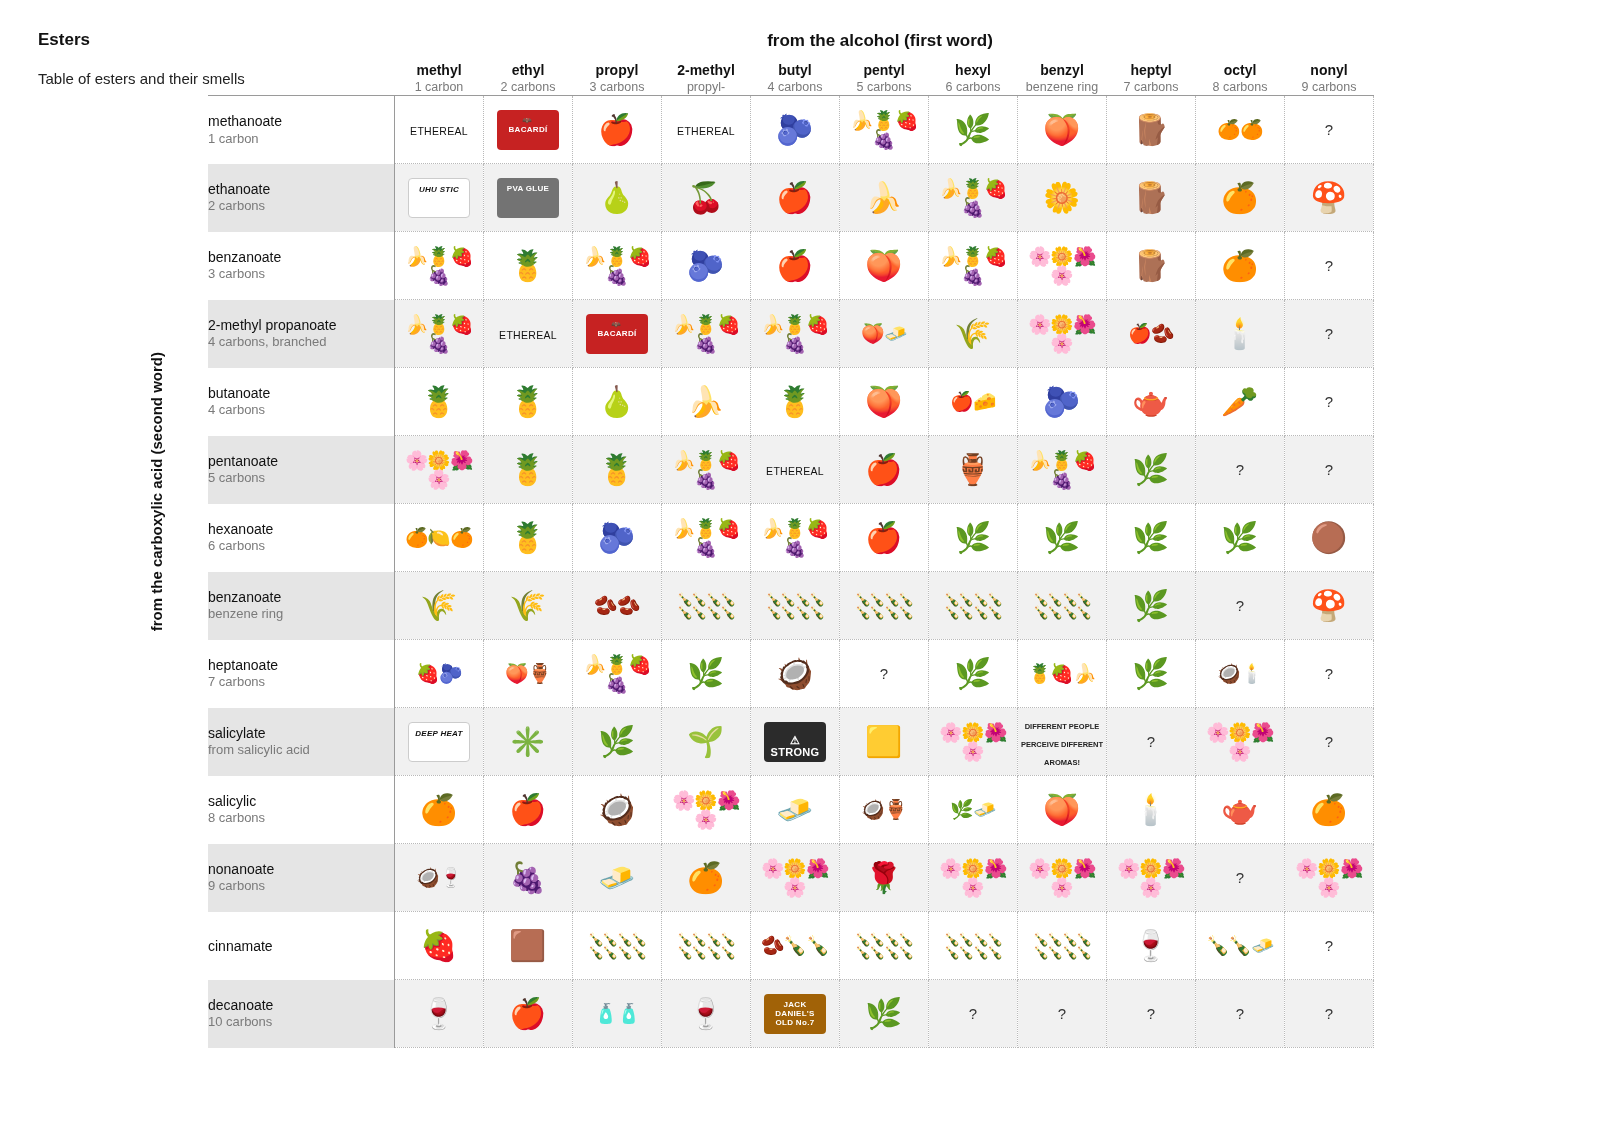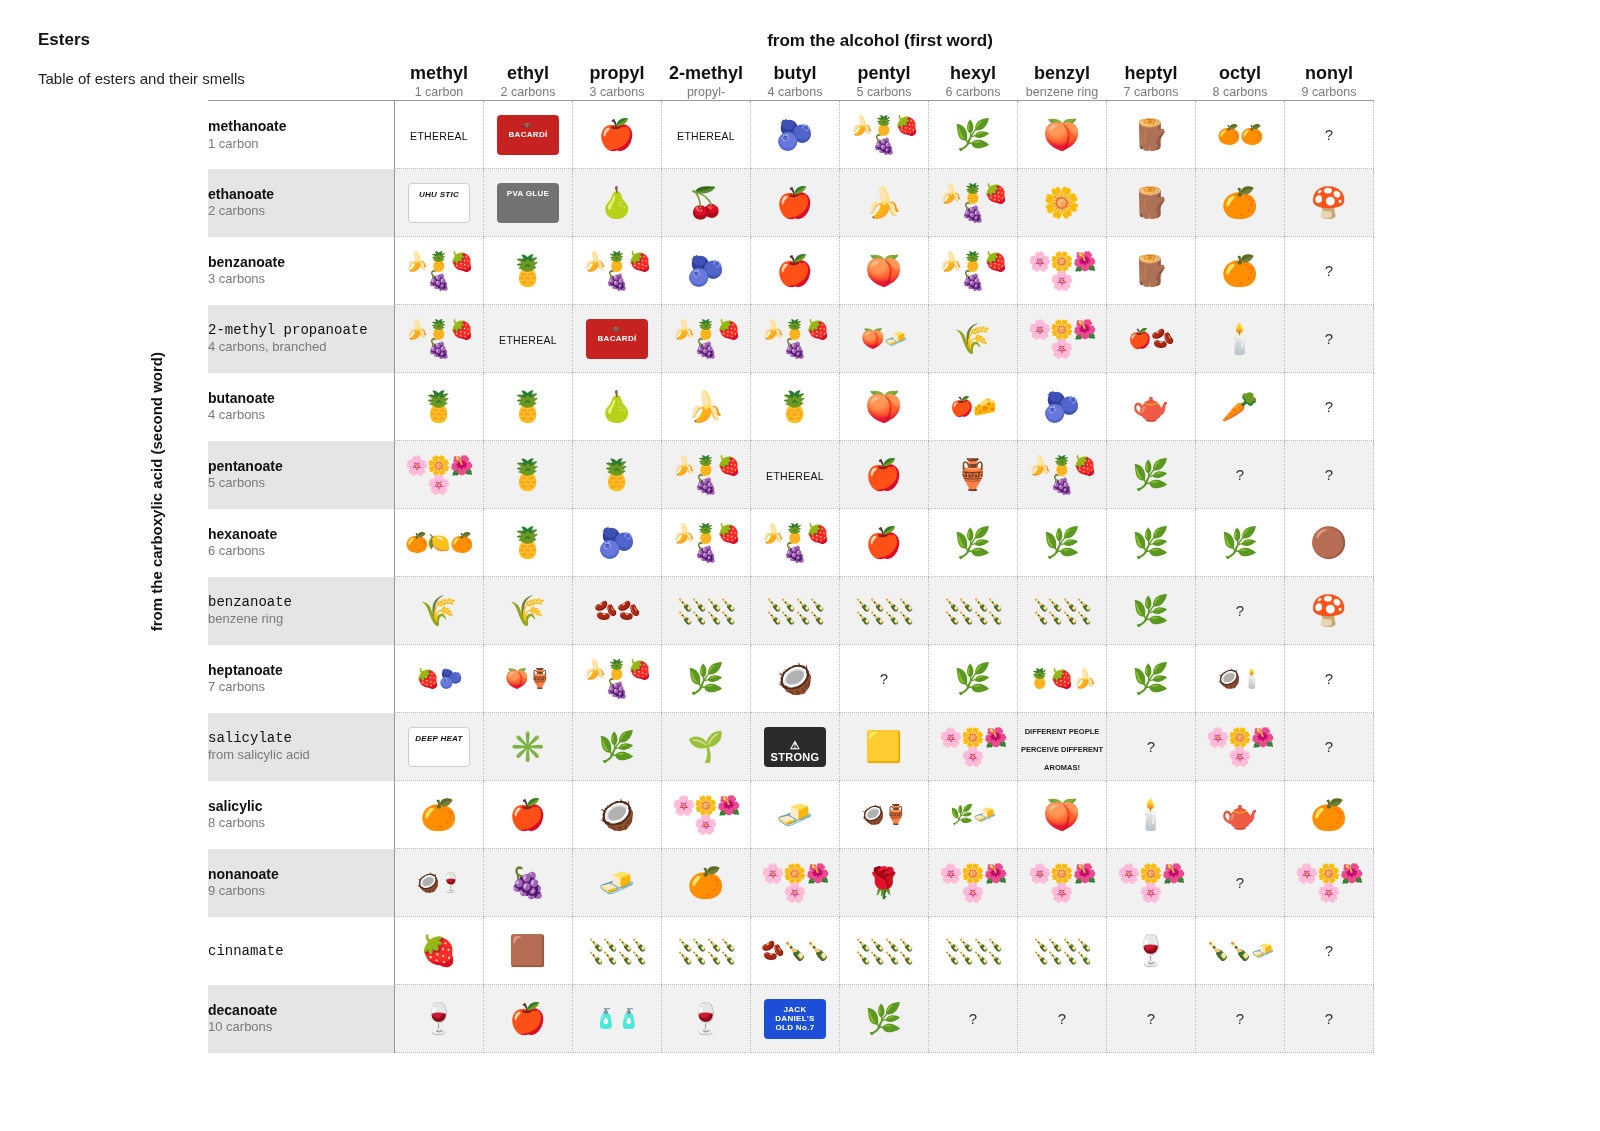--- a/index.html
+++ b/index.html
@@ -12,42 +12,42 @@
 
   .col-header-title{position:absolute;left:390px;top:31px;width:980px;text-align:center;font-size:17px;font-weight:bold;color:#111;}
 
   .row-header-title{position:absolute;left:148px;top:352px;width:28px;font-size:15px;font-weight:bold;color:#111;
      writing-mode:vertical-rl;transform:rotate(180deg);white-space:nowrap;}
 
   table.grid{position:absolute;left:208px;top:62px;border-collapse:collapse;table-layout:fixed;}
   table.grid td,table.grid th{padding:0;margin:0;}
 
   th.colhead{width:88px;vertical-align:bottom;text-align:center;padding-bottom:7px;}
-  th.colhead .w1{font-size:18px;font-weight:bold;color:#111;line-height:1.25;}
+  th.colhead .w1{font-size:14px;font-weight:bold;color:#111;line-height:1.25;}
   th.colhead .w2{font-size:12.5px;font-weight:normal;color:#7a7a7a;line-height:1.25;}
   th.corner{width:186px;}
 
   td.rowhead{width:186px;text-align:left;padding:0 10px 0 10px;vertical-align:middle;}
-  td.rowhead .r1{font-size:14px;font-weight:bold;color:#111;line-height:1.3;}
-  td.rowhead .r1.plain{font-weight:normal;font-family:Liberation Mono, monospace;}
+  td.rowhead .r1{font-size:14px;font-weight:normal;color:#111;line-height:1.3;}
+  td.rowhead .r1.plain{font-weight:normal;}
   td.rowhead .r2{font-size:13px;color:#7a7a7a;line-height:1.3;}
 
   td.cell{width:88px;height:67px;border-right:1px dotted #b9b9b9;border-bottom:1px dotted #b9b9b9;
      text-align:center;vertical-align:middle;position:relative;overflow:hidden;}
   tr.shade td.cell{background:#f1f1f1;}
   tr.shade td.rowhead{background:#e5e5e5;}
   td.first-col-cell{border-left:1px solid #9a9a9a;}
   .headrule{border-bottom:1px solid #9a9a9a;}
 
   .q{font-size:15px;color:#333;}
   .eth{font-size:10.5px;letter-spacing:.3px;color:#111;}
   .glyph{font-size:30px;line-height:1;display:inline-block;}
   .multi{font-size:19px;line-height:1;letter-spacing:-1px;display:block;}
 
-  .badge{display:inline-block;width:62px;height:40px;border-radius:4px;background:#1d4ed8;color:#fff;
+  .badge{display:inline-block;width:62px;height:40px;border-radius:4px;background:#a16207;color:#fff;
      font-size:8px;font-weight:bold;line-height:1.15;padding-top:6px;box-sizing:border-box;letter-spacing:.3px;}
   .badge.red{background:#c62222;}
   .badge.white{background:#fff;color:#111;border:1px solid #ccc;font-style:italic;}
   .badge.strong{background:#2b2b2b;color:#fff;font-size:11px;padding-top:12px;}
   .notetxt{font-size:7.5px;font-weight:bold;color:#222;line-height:1.25;}
   .bottles{font-size:13px;letter-spacing:-2px;color:#4a5a2a;display:block;line-height:1;}
 </style>
 </head>
 <body>
 

